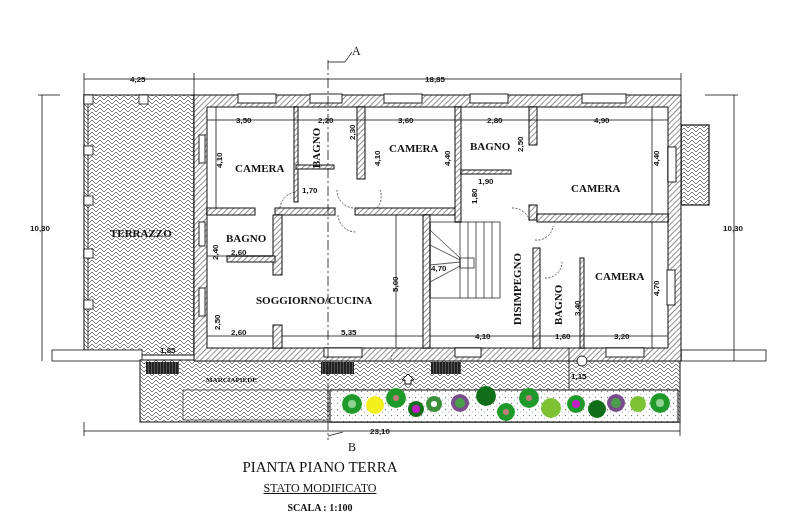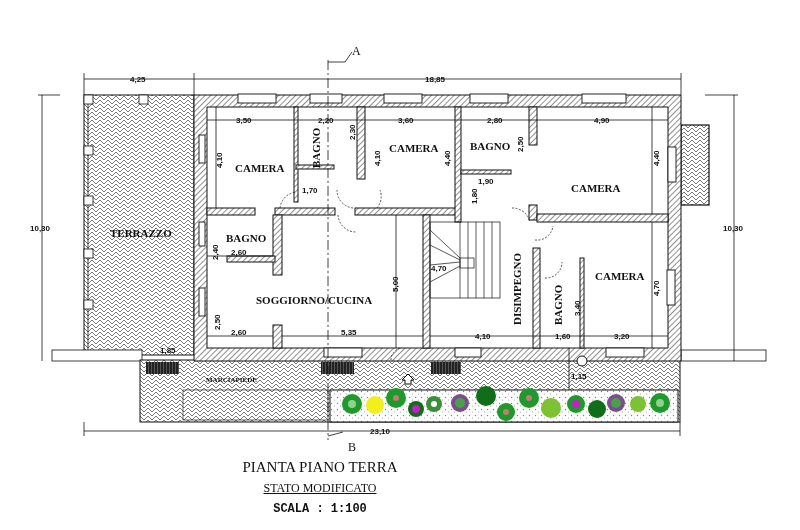--- a/index.html
+++ b/index.html
@@ -234,13 +234,13 @@
     <circle cx="638" cy="404" r="8" fill="#7cc233"></circle>
     <circle cx="660" cy="403" r="10" fill="#1f9a2a"></circle>
       <circle cx="660" cy="403" r="4" fill="#8fd18f"></circle>
   </g>
 </svg>
 
 <div class="title" style="top:459px; font-size:15px;">PIANTA PIANO TERRA</div>
 <div class="title" style="top:481px; font-size:12px;">
   <span style="text-decoration:underline;">STATO MODIFICATO</span>
 </div>
-<div class="title" style="top:502px; font-size:12px; font-family:Liberation Mono, monospace; font-weight:bold;">SCALA : 1:100</div>
+<div class="title" style="top:502px; font-size:10px; font-family:Liberation Serif, serif; font-weight:bold;">SCALA : 1:100</div>
 
 </body></html>

